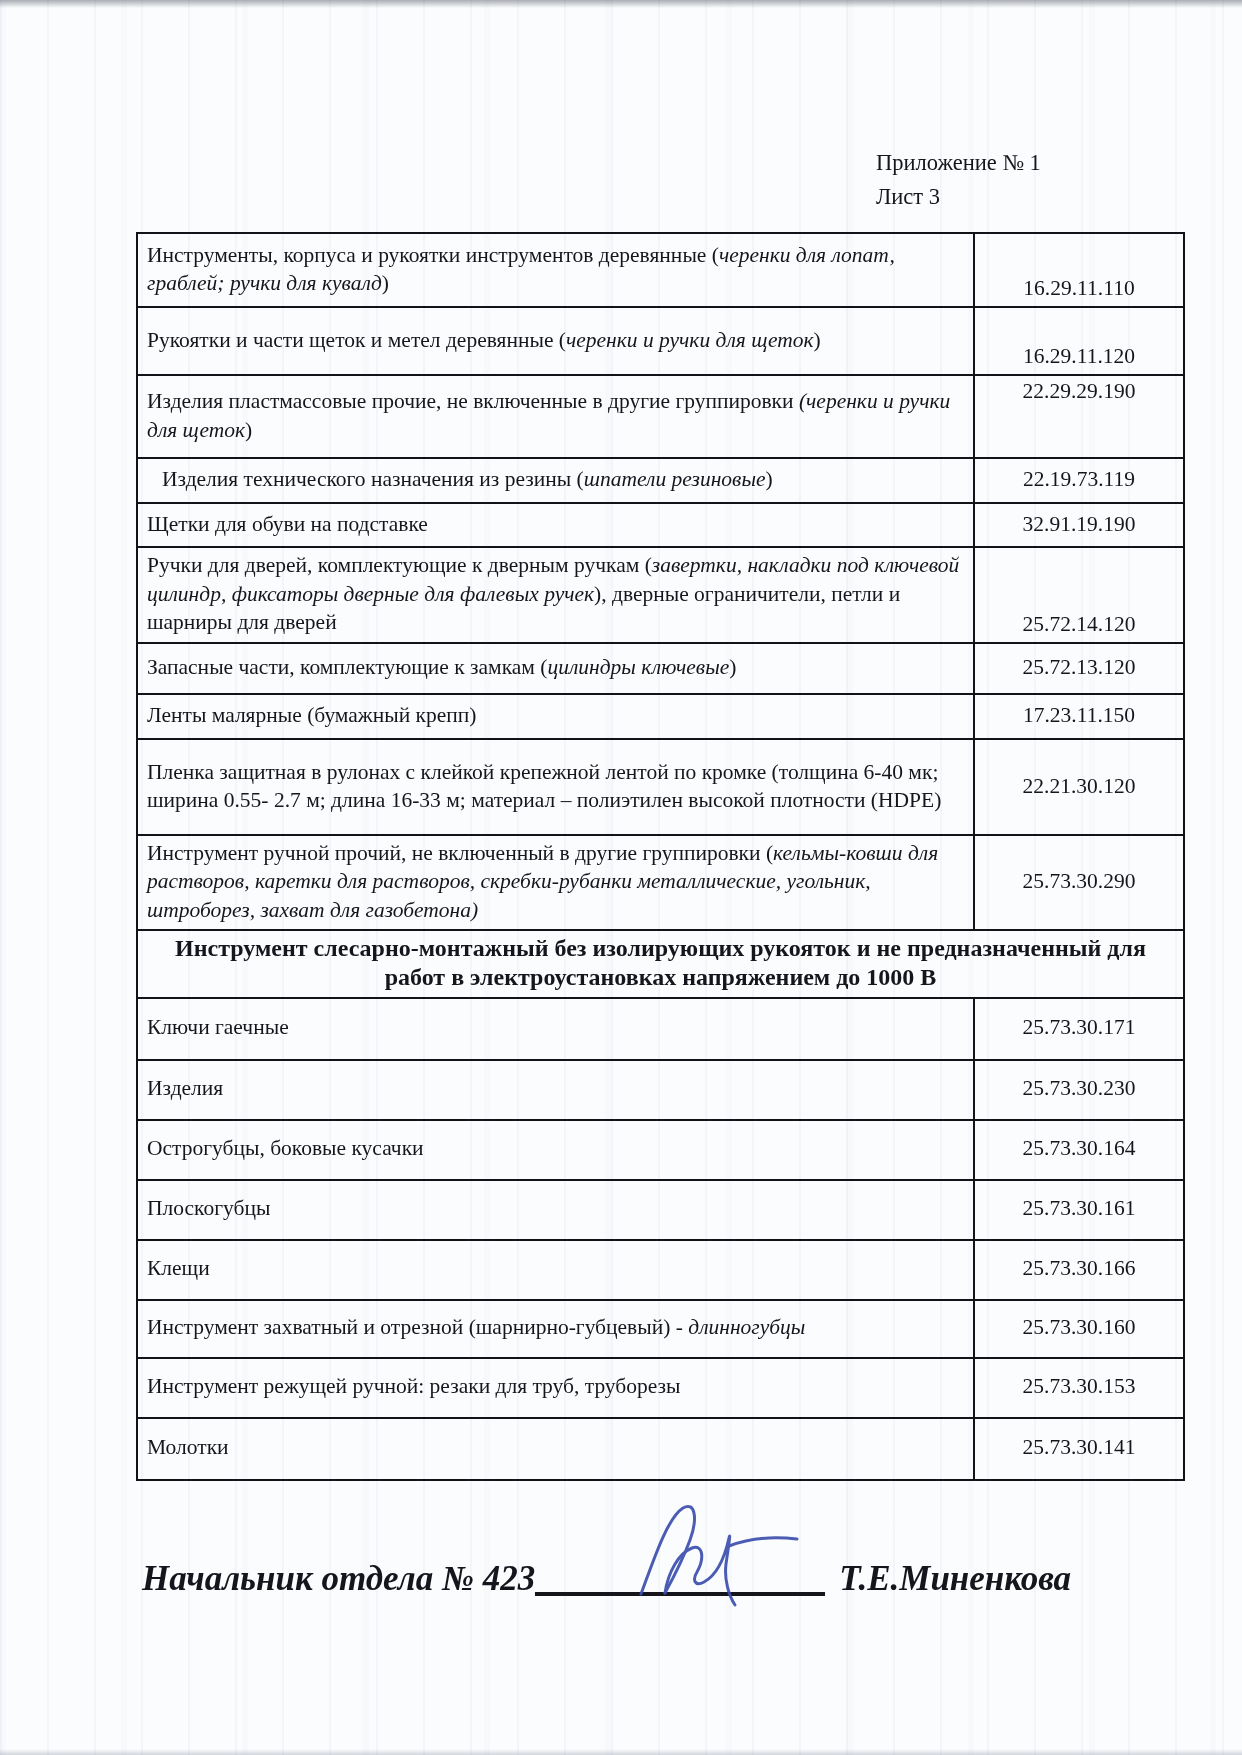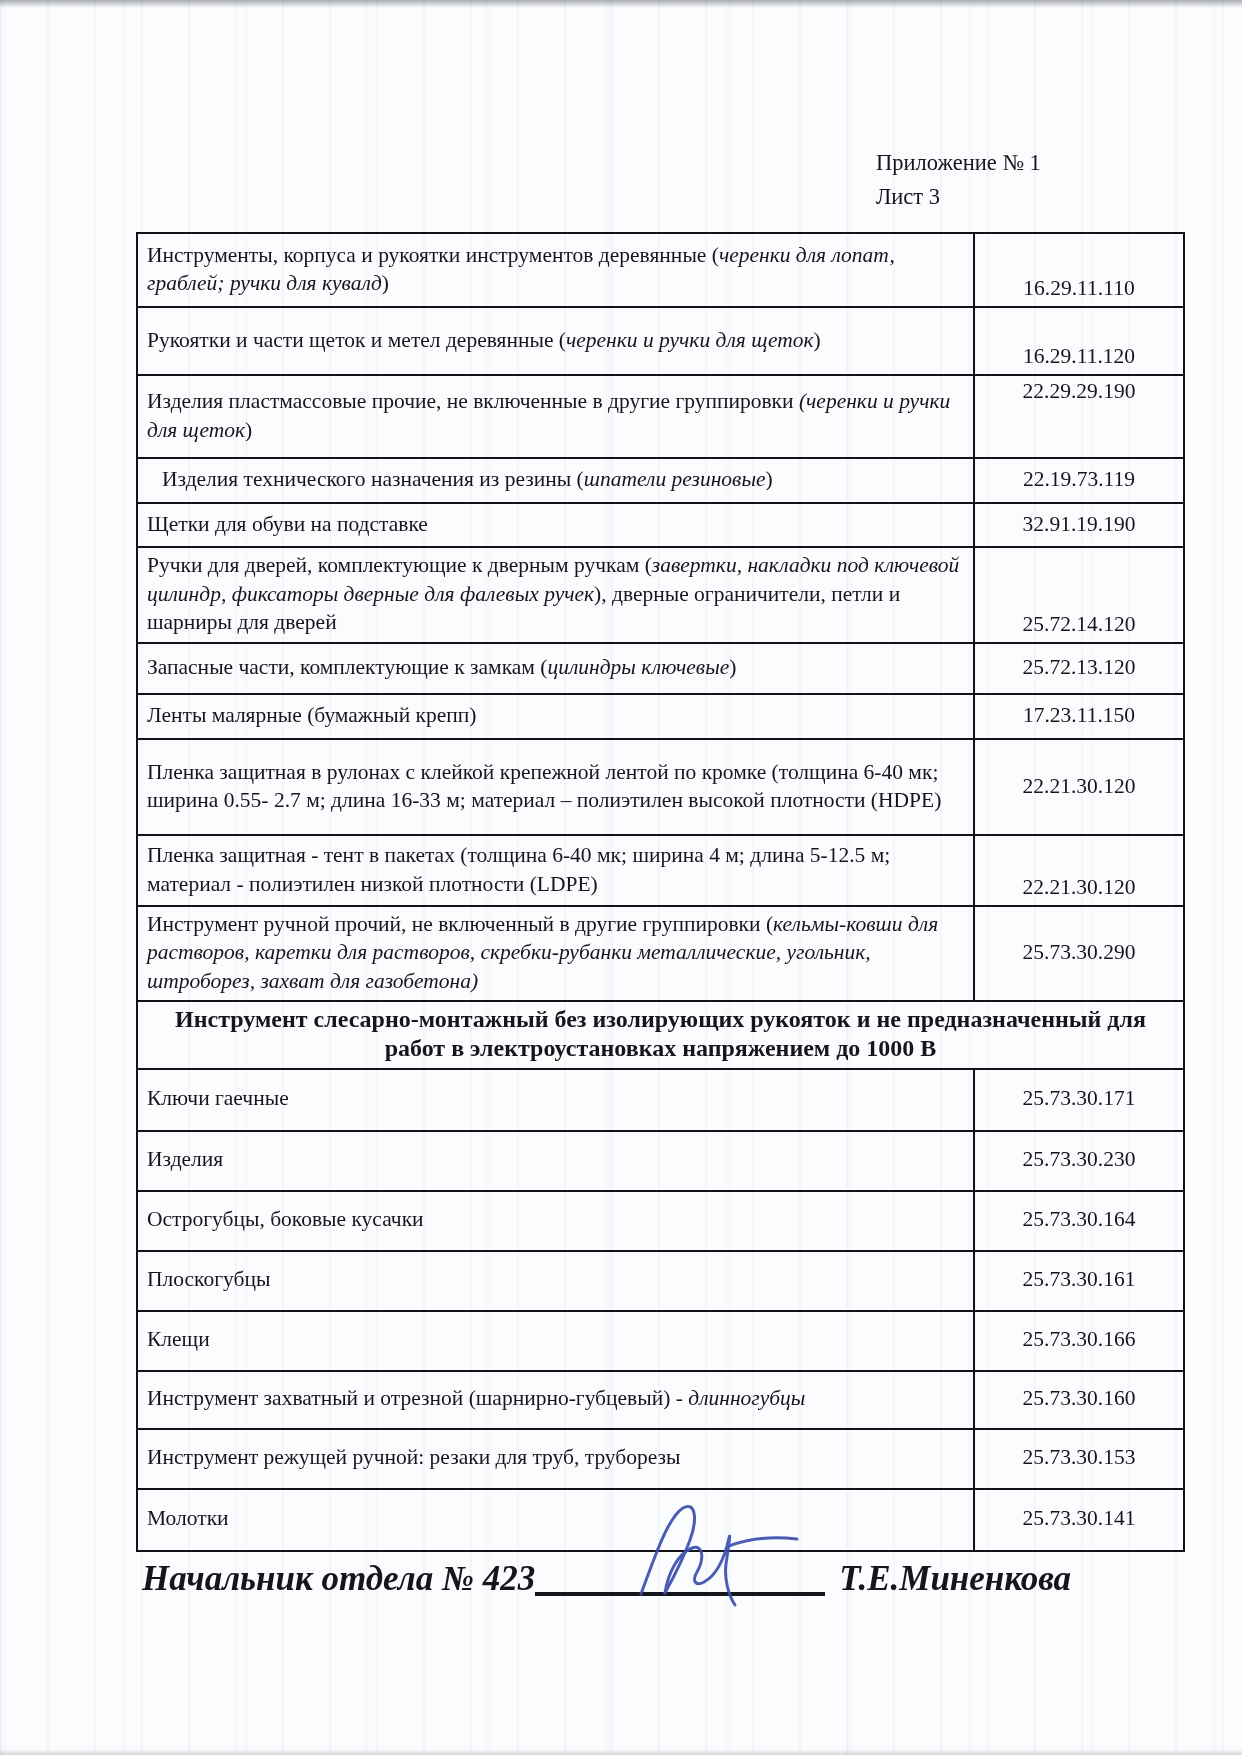--- a/index.html
+++ b/index.html
@@ -128,24 +128,20 @@
       </tr>
       <tr>
         <td class="desc-cell" style="height: 35px;"><span class="rg">Ленты малярные (бумажный крепп)</span></td>
         <td class="code-cell" style="vertical-align: middle;"><span>17.23.11.150</span></td>
       </tr>
       <tr>
         <td class="desc-cell" style="height: 86px;"><span class="rg">Пленка защитная в рулонах с клейкой крепежной лентой по кромке (толщина 6-40 мк;  ширина 0.55- 2.7 м;  длина 16-33 м; материал – полиэтилен высокой плотности (HDPE)</span></td>
         <td class="code-cell" style="vertical-align: middle;"><span>22.21.30.120</span></td>
       </tr>
       <tr>
-        <td class="desc-cell" style="height: 61px;"><span class="rg">Пленка защитная - тент в пакетах (толщина 6-40 мк; ширина 4 м; длина 5-12.5 м; материал - полиэтилен низкой плотности (LDPE)</span></td>
-        <td class="code-cell" style="vertical-align: bottom;"><span>22.21.30.120</span></td>
-      </tr>
-      <tr>
         <td class="desc-cell" style="height: 78px;"><span class="rg">Инструмент ручной прочий, не включенный в другие группировки (</span><span class="it">кельмы-ковши для растворов, каретки для растворов, скребки-рубанки металлические, угольник, штроборез, захват для газобетона)</span></td>
         <td class="code-cell" style="vertical-align: middle;"><span>25.73.30.290</span></td>
       </tr>
       <tr>
         <td colspan="2" class="section-cell" style="height: 54px;">Инструмент слесарно-монтажный без изолирующих рукояток и не предназначенный для работ в электроустановках напряжением до 1000 В</td>
       </tr>
       <tr>
         <td class="desc-cell" style="height: 52px;"><span class="rg">Ключи гаечные</span></td>
         <td class="code-cell" style="vertical-align: middle;"><span>25.73.30.171</span></td>
       </tr>

